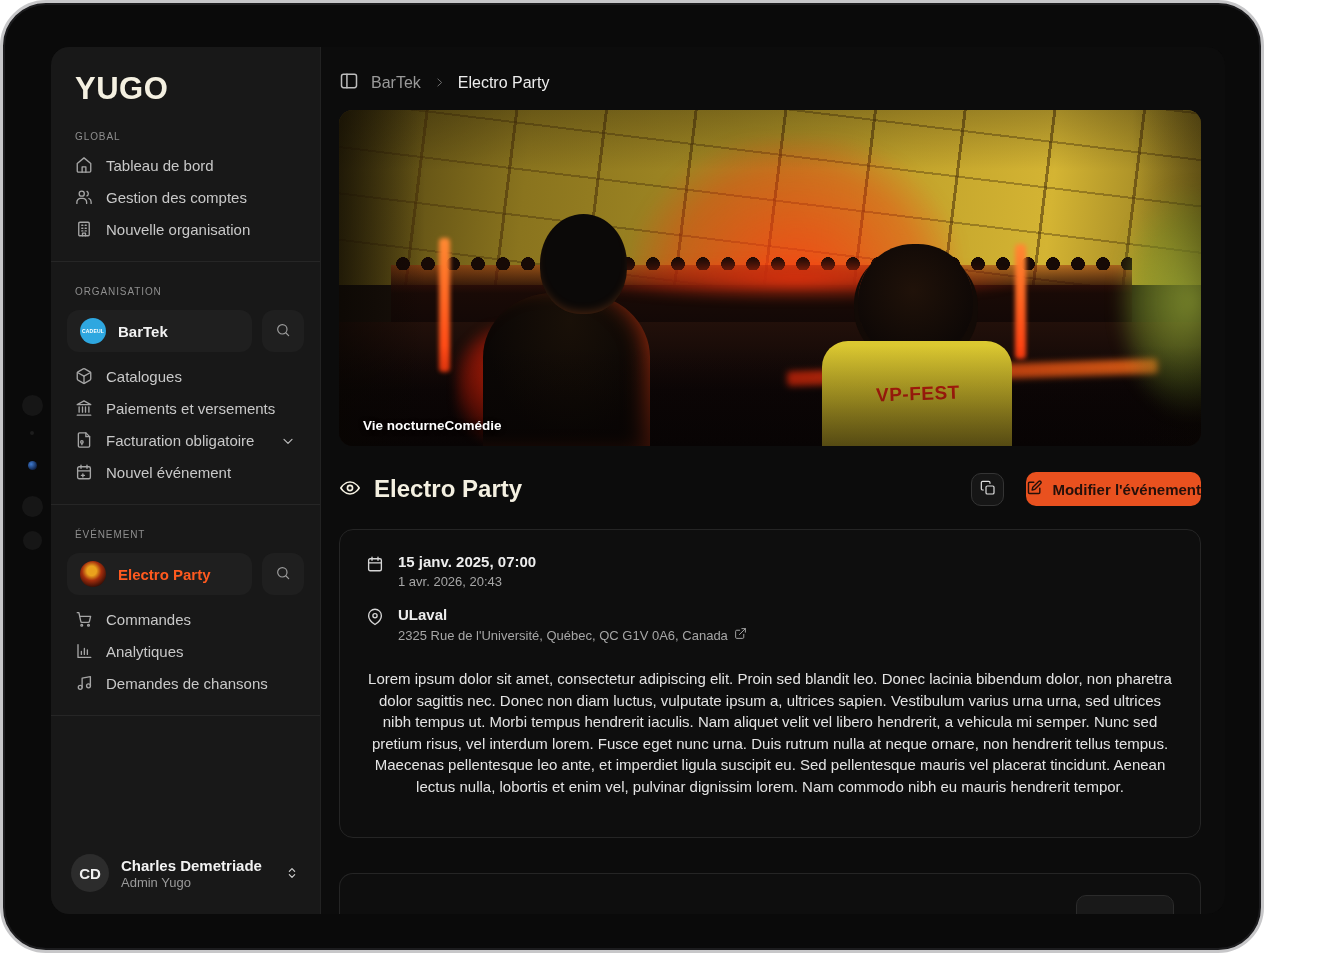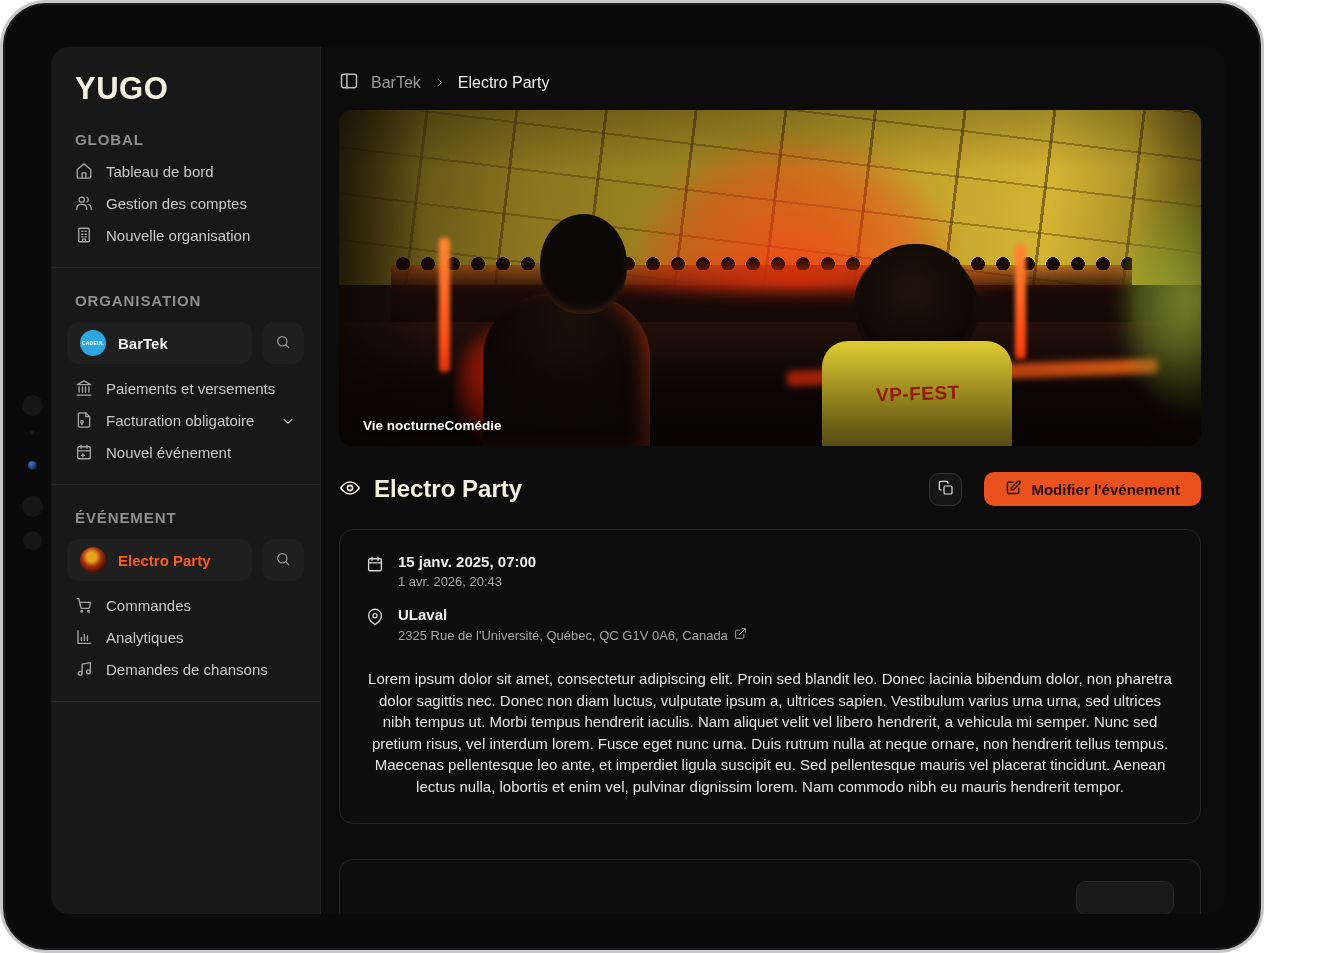--- a/index.html
+++ b/index.html
@@ -24,21 +24,21 @@
   .cam-e{width:19px;height:19px;}
 
   
   .screen{position:absolute;left:48px;top:44px;right:36px;bottom:36px;border-radius:18px;
     overflow:hidden;background:#0c0c0c;display:flex;}
 
   
   .sidebar{width:270px;min-width:270px;background:#181818;border-right:1px solid #222222;
     display:flex;flex-direction:column;overflow:hidden;}
   .logo{padding:24px 24px 0;font-size:31px;font-weight:900;letter-spacing:.5px;color:var(--cream);}
-  .section-label{margin:24px 24px 7px;font-size:15px;font-weight:700;letter-spacing:.9px;color:#8e8e8e;}
+  .section-label{margin:24px 24px 7px;font-size:10px;font-weight:400;letter-spacing:.9px;color:#8e8e8e;}
   .nav-item{display:flex;align-items:flex-end;gap:13px;padding:7px 24px;color:#c8c8c8;font-size:15px;cursor:pointer;}
   .nav-item .ico{width:18px;height:18px;color:#a5a5a5;display:grid;place-items:center;flex:none;}
   .nav-item svg{display:block;}
   .chev-end{margin-left:auto;color:#bdbdbd;display:grid;place-items:center;}
   .divider{height:1px;background:#262626;margin-top:16px;}
   .selector-row{display:flex;gap:10px;margin:6px 16px 8px;}
   .selector{flex:1;display:flex;align-items:center;gap:12px;height:42px;padding:0 13px;
     background:#1f1f1f;border-radius:12px;cursor:pointer;}
   .selector .sel-label{font-size:15px;font-weight:600;color:#f2f2f2;white-space:nowrap;}
   .selector.event .sel-label{color:var(--event-text-orange);}
@@ -112,27 +112,27 @@
                linear-gradient(180deg,rgba(10,6,2,.25),transparent 18%,transparent 70%,rgba(6,3,3,.55));}
   .hero-tags{position:absolute;left:24px;bottom:13px;display:flex;}
   .hero-tag{font-size:13.5px;font-weight:700;color:#ffffff;text-shadow:0 1px 5px rgba(0,0,0,.85);}
 
   
   .title-row{display:flex;align-items:center;gap:13px;margin-top:26px;flex:none;}
   .eye-btn{background:none;border:none;padding:0;color:var(--cream);display:grid;place-items:center;cursor:pointer;}
   .page-title{font-size:24px;font-weight:800;color:var(--cream);flex:1;}
   .copy-btn{width:33px;height:33px;border-radius:10px;background:#161616;border:1px solid #343434;
     color:#e0e0e0;display:grid;place-items:center;cursor:pointer;}
-  .edit-btn{height:34px;margin-left:9px;padding:0 21px;border-radius:10px;border:none;cursor:pointer;
+  .edit-btn{height:34px;margin-left:9px;padding:0 0;border-radius:10px;border:none;cursor:pointer;
     background:var(--accent-orange);color:#25100a;font-size:15px;font-weight:600;
     display:flex;align-items:center;gap:9px;font-family:inherit;}
 
   
   .details-card{margin-top:23px;border:1px solid #252525;border-radius:14px;background:#0e0e0e;
-    padding:23px 26px 26px;flex:none;}
+    padding:23px 26px 40px;flex:none;}
   .meta-row{display:flex;gap:14px;}
   .meta-row + .meta-row{margin-top:17px;}
   .meta-ico{width:18px;height:18px;color:#d6d6d6;margin-top:2px;flex:none;}
   .meta-main{font-size:15px;font-weight:700;color:#ededed;}
   .meta-sub{margin-top:4px;font-size:13px;color:#a6a6a6;display:flex;align-items:center;gap:6px;}
   .ext-ico{color:#a6a6a6;display:inline-grid;place-items:center;}
   .desc{margin-top:25px;font-size:15px;line-height:21.5px;color:#e3e3e3;text-align:center;}
 
   
   .bottom-card{position:relative;margin-top:35px;border:1px solid #252525;border-bottom:none;
@@ -205,20 +205,30 @@
               <svg width="16" height="16" viewBox="0 0 24 24">
                   <circle cx="11" cy="11" r="7"></circle>
                   <path d="m20.5 20.5-4-4"></path>
                 </svg>
             </span>
           </button>
         </div>
         <div class="nav-item">
           <span class="ico">
             <svg width="18" height="18" viewBox="0 0 24 24">
+                <path d="M21 8.2a2 2 0 0 0-1-1.73l-7-4a2 2 0 0 0-2 0l-7 4A2 2 0 0 0 3 8.2v7.6a2 2 0 0 0 1 1.73l7 4a2 2 0 0 0 2 0l7-4a2 2 0 0 0 1-1.73Z"></path>
+                <path d="M3.3 7.3 12 12.2l8.7-4.9"></path>
+                <path d="M12 22V12.2"></path>
+              </svg>
+          </span>
+          <span>Catalogues</span>
+        </div>
+        <div class="nav-item">
+          <span class="ico">
+            <svg width="18" height="18" viewBox="0 0 24 24">
                 <path d="M3 21.5h18"></path>
                 <path d="M5.5 17.5v-7M10 17.5v-7M14 17.5v-7M18.5 17.5v-7"></path>
                 <path d="m12 2.5 9 5H3Z"></path>
               </svg>
           </span>
           <span>Paiements et versements</span>
         </div>
         <div class="nav-item">
           <span class="ico">
             <svg width="18" height="18" viewBox="0 0 24 24">
@@ -289,20 +299,33 @@
                 <circle cx="7" cy="17.8" r="2.6"></circle>
                 <circle cx="18" cy="15.8" r="2.6"></circle>
               </svg>
           </span>
           <span>Demandes de chansons</span>
         </div>
 
         <div class="divider"></div>
         <div class="spacer"></div>
 
+        <div class="user-row">
+          <span class="avatar-user">CD</span>
+          <span class="user-meta">
+            <span class="user-name">Charles Demetriade</span>
+            <span class="user-role">Admin Yugo</span>
+          </span>
+          <span class="user-chevrons">
+            <svg width="16" height="16" viewBox="0 0 24 24">
+                <path d="m8 14.5 4 4 4-4"></path>
+                <path d="m8 9.5 4-4 4 4"></path>
+              </svg>
+          </span>
+        </div>
       </aside>
 
       <main class="main">
         <div class="topbar">
           <button class="panel-btn">
             <span>
               <svg width="20" height="20" viewBox="0 0 24 24">
                   <rect x="3" y="4" width="18" height="16" rx="2.5"></rect>
                   <path d="M9.5 4v16"></path>
                 </svg>

